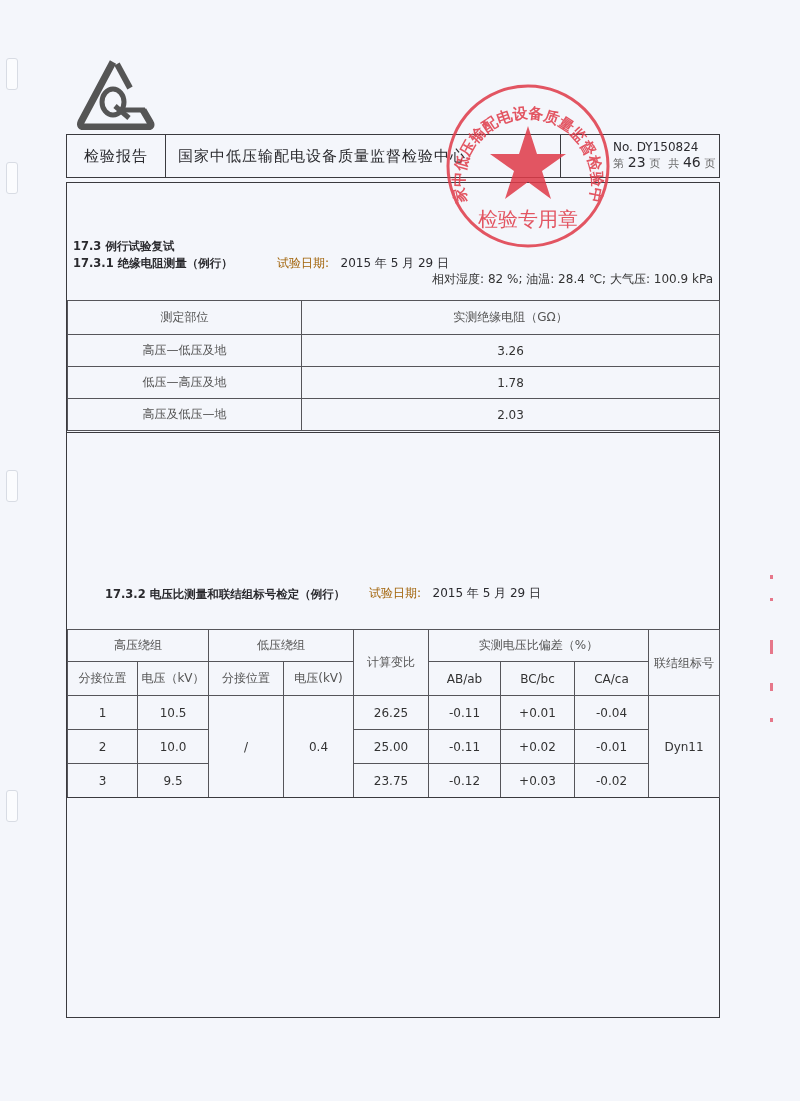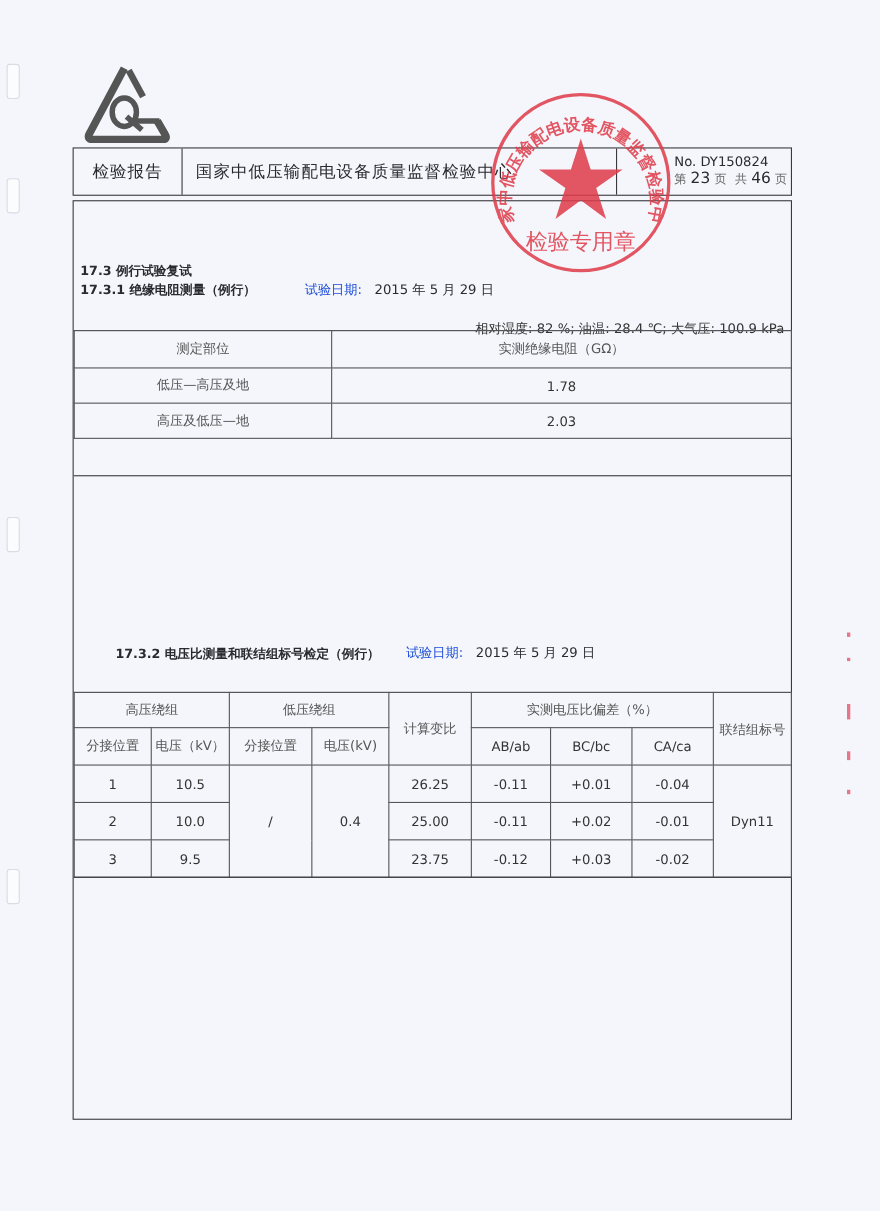--- a/index.html
+++ b/index.html
@@ -14,21 +14,21 @@
   .logo { left:75px; top:58px; width:82px; width:82px; height:72px; }
   .hdr { left:66px; top:134px; width:652px; height:42px; border:1.5px solid #3a3a3e; display:flex; }
   .hdr .c1 { width:98px; border-right:1.5px solid #3a3a3e; display:flex; align-items:center; justify-content:center; font-size:15px; letter-spacing:1px; }
   .hdr .c2 { width:382px; border-right:1.5px solid #3a3a3e; display:flex; align-items:center; padding-left:12px; font-size:15px; letter-spacing:1px; }
   .hdr .c3 { flex:1; padding-left:52px; font-size:12px; line-height:15px; padding-top:5px; }
   .hdr .c3 .big { font-size:14px; }
   .hdr .c3 .light { color:#666; font-size:11px; }
   .body-box { left:66px; top:182px; width:652px; height:834px; border:1.5px solid #3a3a3e; }
   .sect { position:absolute; font-size:11.5px; font-weight:bold; }
   .meta { position:absolute; font-size:12px; }
-  .meta .lbl { color:#1d4ed8; font-weight:normal; }
+  .meta .lbl { color:#a16207; font-weight:normal; }
   .cond { position:absolute; right:6px; font-size:12px; color:#333; }
   .hline { position:absolute; left:0; right:0; height:0; border-top:1.5px solid #3a3a3e; }
   table { border-collapse:collapse; position:absolute; left:0; table-layout:fixed; font-size:12px; }
   td { border:1px solid #55555a; text-align:center; padding:0; color:#333; }
   .t1 td.h { color:#555; }
   .t2 td.h { color:#555; font-size:12px; }
   .stamp { left:440px; top:80px; width:180px; height:180px; }
   .redmarks span { position:absolute; left:770px; width:3px; background:#e0425a; opacity:.7; }
 </style>
 </head>
@@ -64,32 +64,36 @@
 </div>
 
 <div class="abs body-box">
 
   <div class="sect" style="left:6px;top:56px;">17.3  例行试验复试</div>
   <div class="sect" style="left:6px;top:73px;">17.3.1 绝缘电阻测量（例行）</div>
   <div class="meta" style="left:210px;top:72px;">
     <span class="lbl">试验日期:</span>&nbsp;&nbsp;
     <span>2015 年 5 月 29 日</span>
   </div>
-  <div class="cond" style="top:108px;">相对湿度: 82 %; 油温: 28.4 ℃; 大气压: 100.9 kPa</div>
+  <div class="cond" style="top:88px;">相对湿度: 82 %; 油温: 28.4 ℃; 大气压: 100.9 kPa</div>
   <div class="hline" style="top:117px;"></div>
 
   <table class="t1" style="top:117px;width:652px;">
     <colgroup>
         <col style="width:234px">
         <col style="width:418px">
       </colgroup>
     <tbody>
         <tr style="height:34px">
       <td class="h">测定部位</td>
       <td class="h">实测绝缘电阻（GΩ）</td>
+    </tr>
+    <tr style="height:32px">
+      <td class="h">高压—低压及地</td>
+      <td>3.26</td>
     </tr>
     <tr style="height:32px">
       <td class="h">低压—高压及地</td>
       <td>1.78</td>
     </tr>
     <tr style="height:32px">
       <td class="h">高压及低压—地</td>
       <td>2.03</td>
     </tr>
   </tbody>

